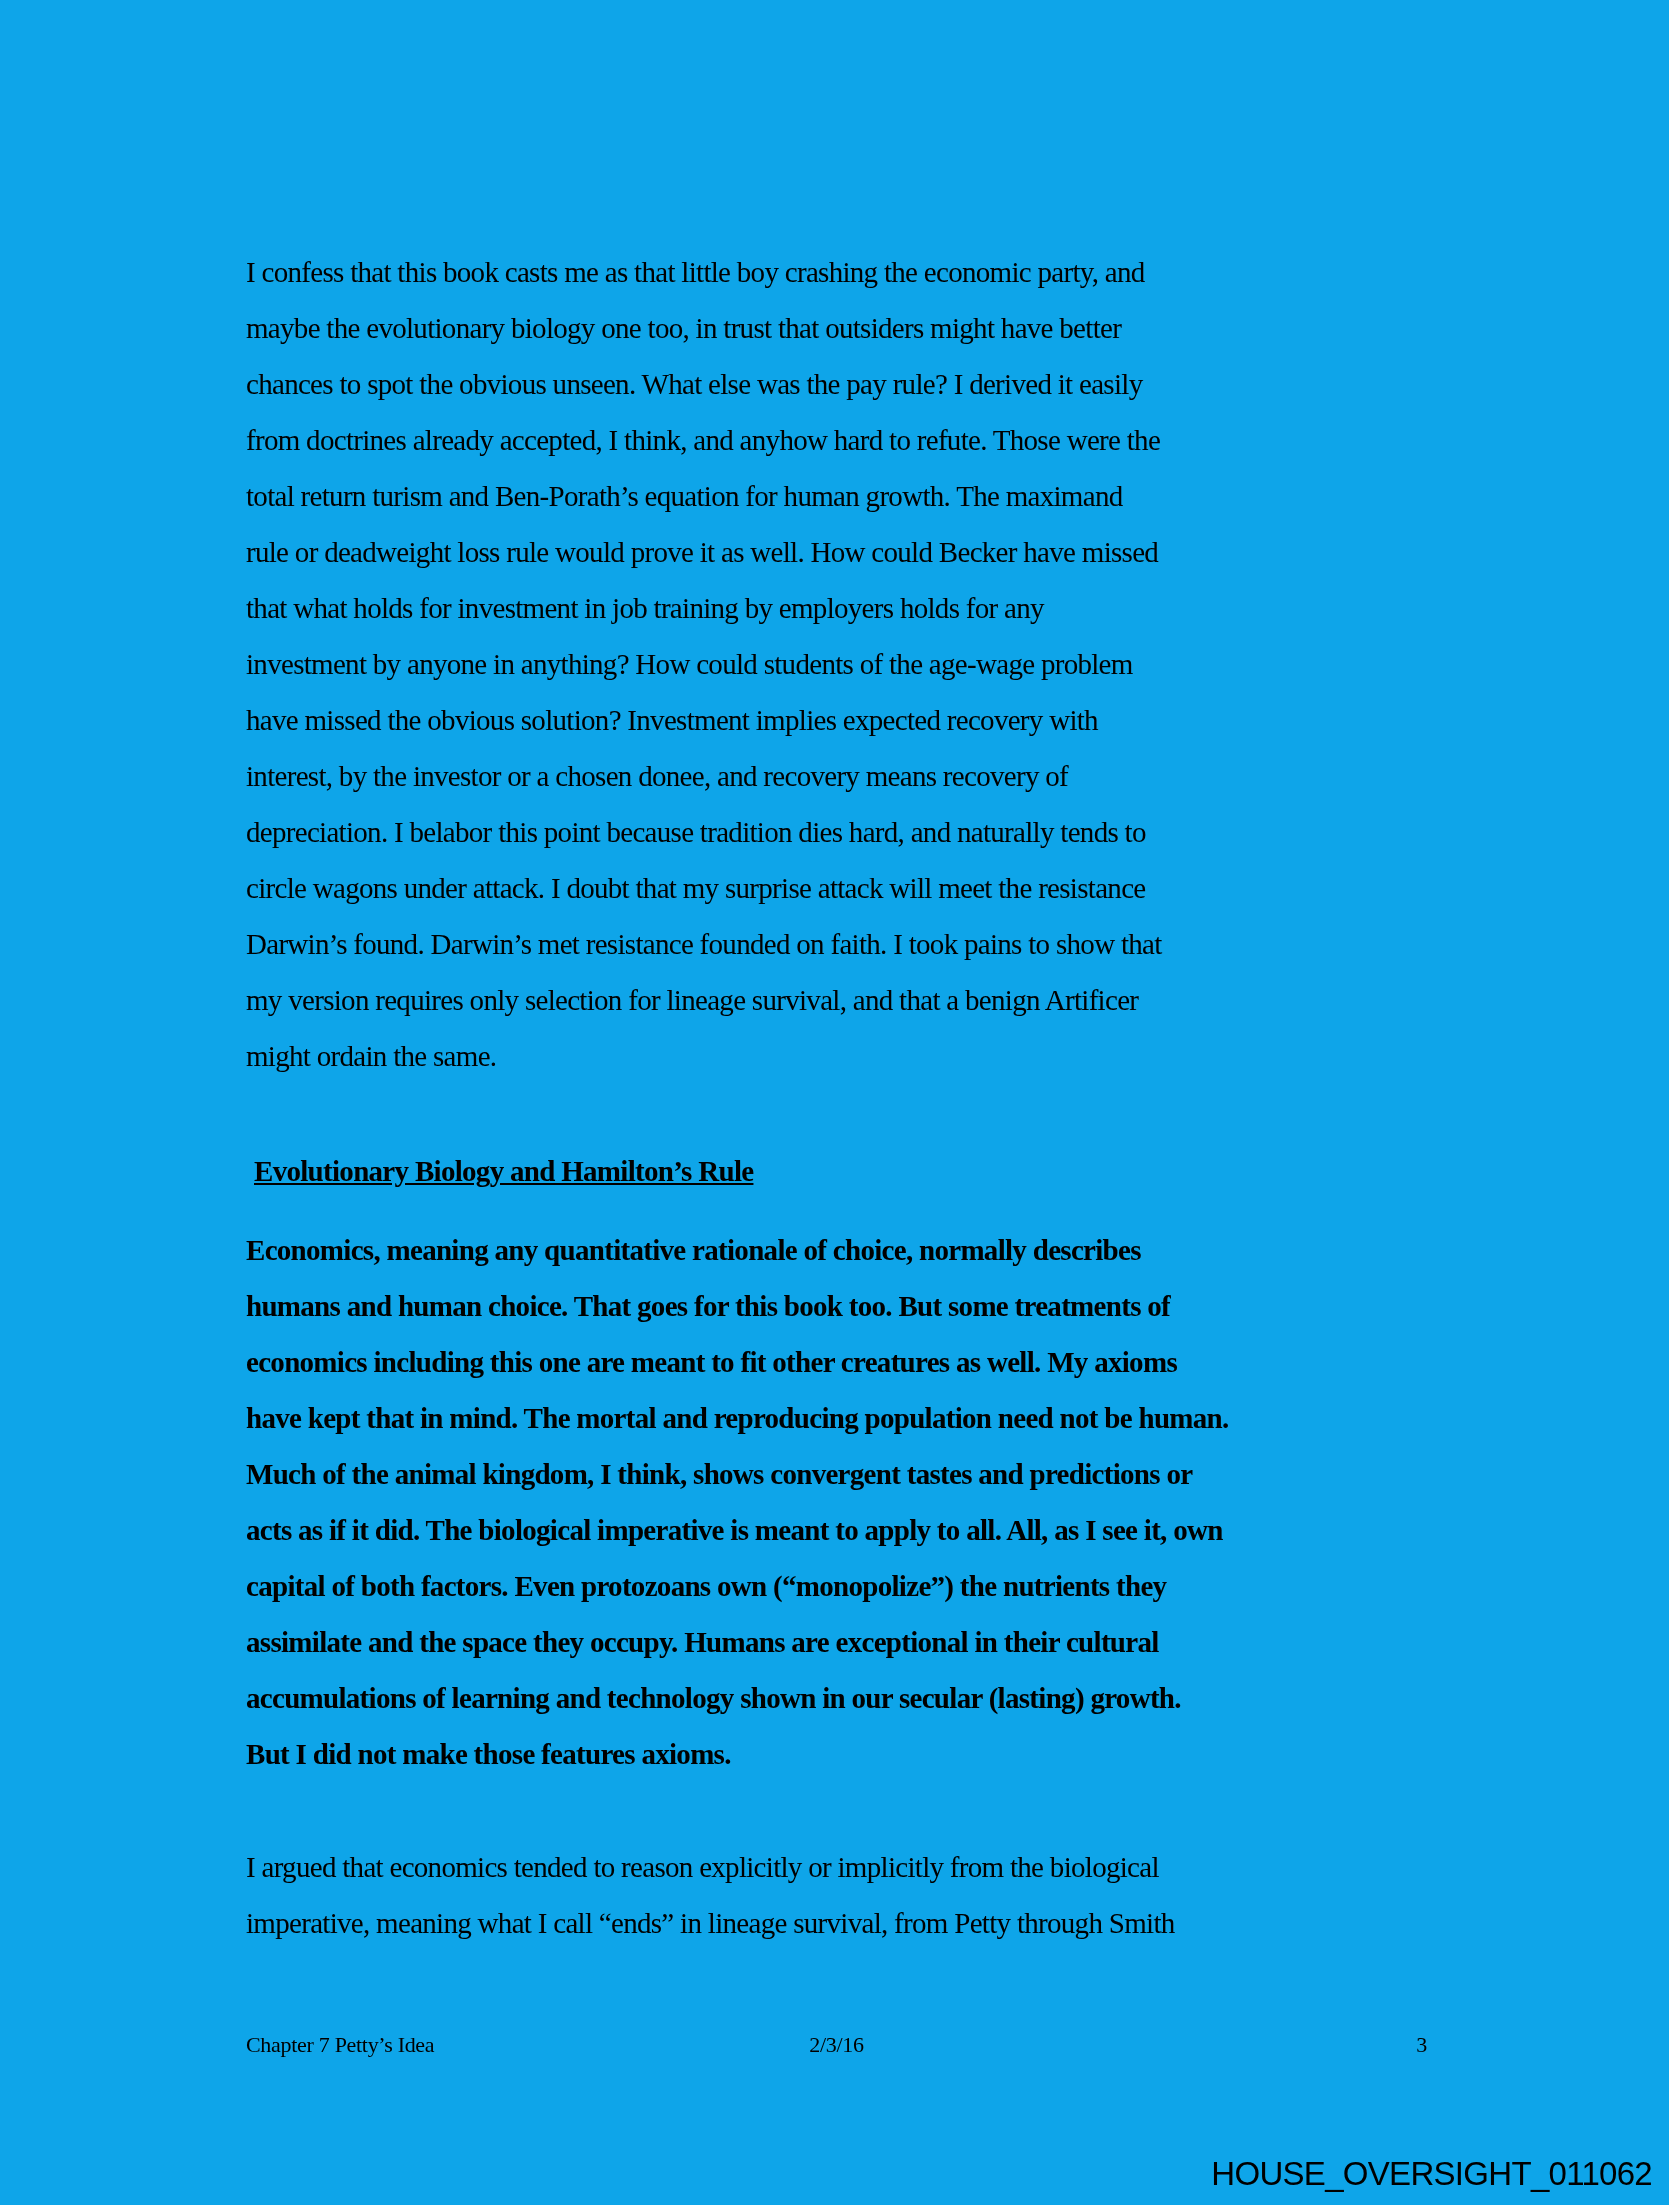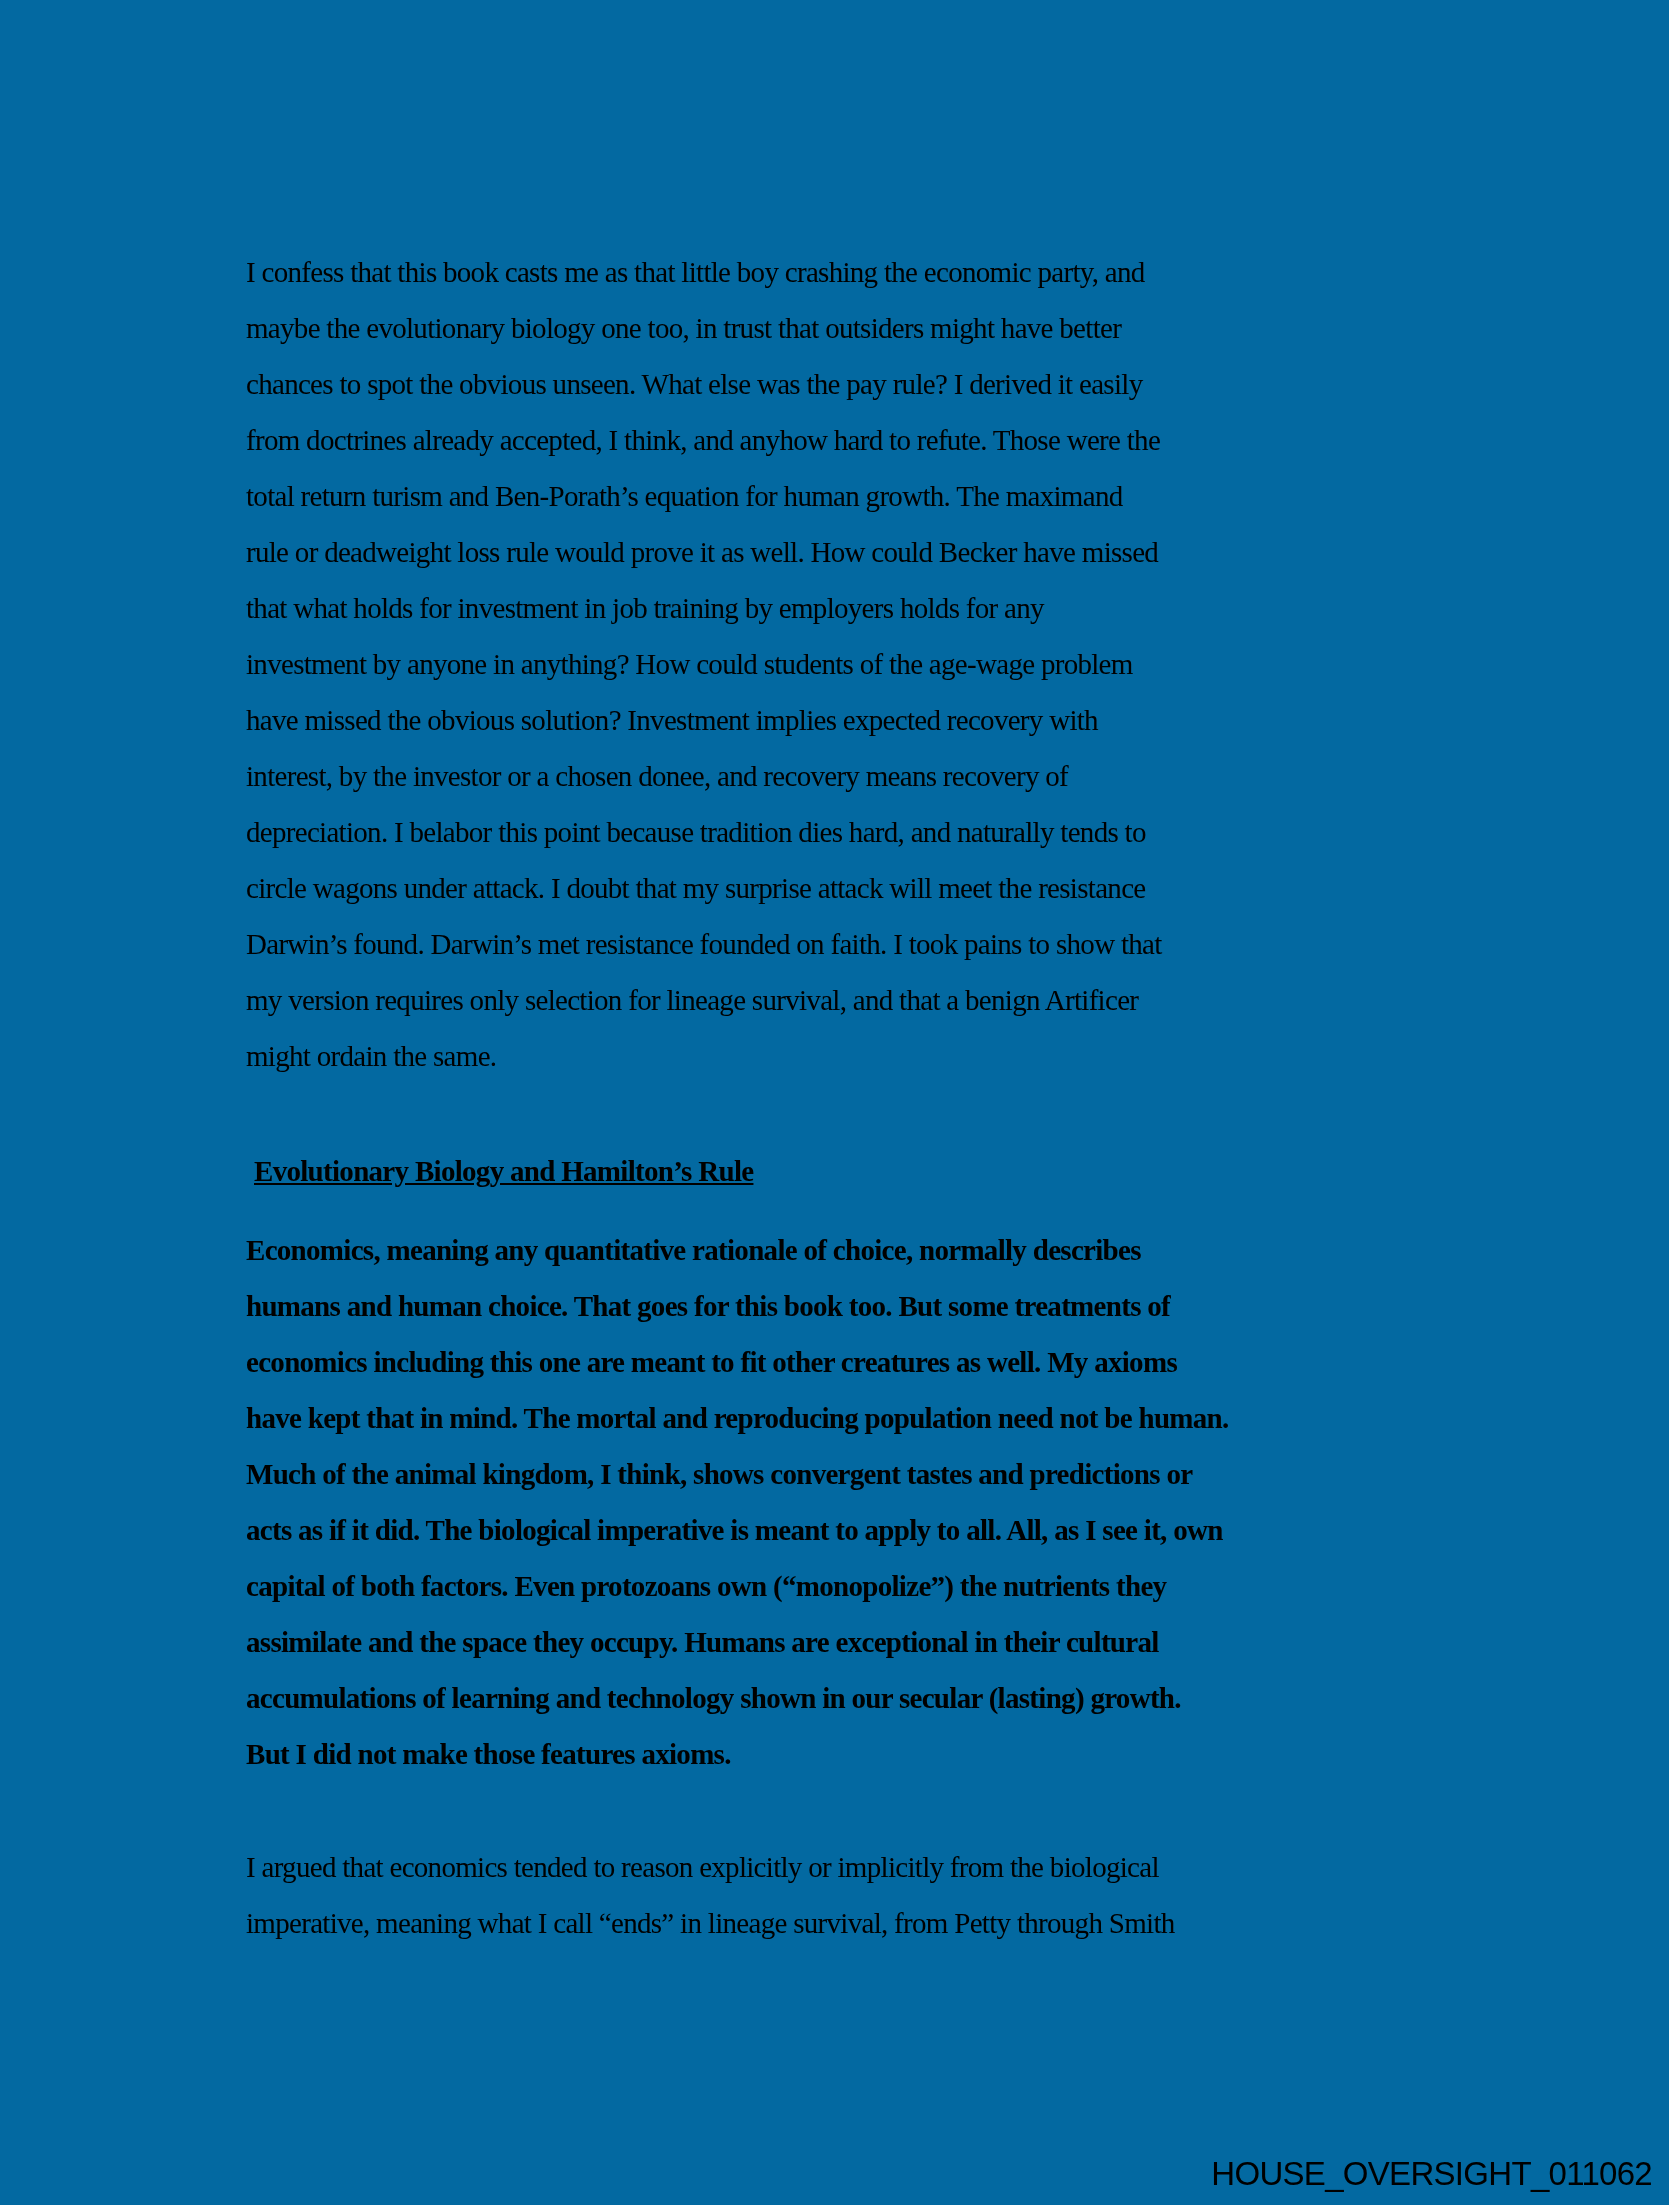--- a/index.html
+++ b/index.html
@@ -1,20 +1,20 @@
 <!DOCTYPE html>
 <html style="font-size:10.5px"><head>
 <meta charset="utf-8">
 <style>
   html, body { margin: 0; padding: 0; background: #ffffff; }
   .page {
     position: relative;
     width: 1669px;
     height: 2205px;
-    background: #0369a1;
+    background: #0ea5e9;
     color: #000000;
     font-family: "Liberation Serif", serif;
     overflow: hidden;
   }
   .body-text {
     position: absolute;
     left: 246px;
     width: 1283px;
     font-size: 29px;
     line-height: 56px;
@@ -90,17 +90,22 @@
 Much of the animal kingdom, I think, shows convergent tastes and predictions or
 acts as if it did. The biological imperative is meant to apply to all. All, as I see it, own
 capital of both factors. Even protozoans own (“monopolize”) the nutrients they
 assimilate and the space they occupy. Humans are exceptional in their cultural
 accumulations of learning and technology shown in our secular (lasting) growth.
 But I did not make those features axioms.</div>
 
   <div class="body-text para3">I argued that economics tended to reason explicitly or implicitly from the biological
 imperative, meaning what I call “ends” in lineage survival, from Petty through Smith</div>
 
+  <div class="footer">
+    <span class="footer-left">Chapter 7 Petty’s Idea</span>
+    <span class="footer-center">2/3/16</span>
+    <span class="footer-right">3</span>
+  </div>
 
   <div class="watermark">HOUSE_OVERSIGHT_011062</div>
 
 </div>
 
 
 </body></html>

